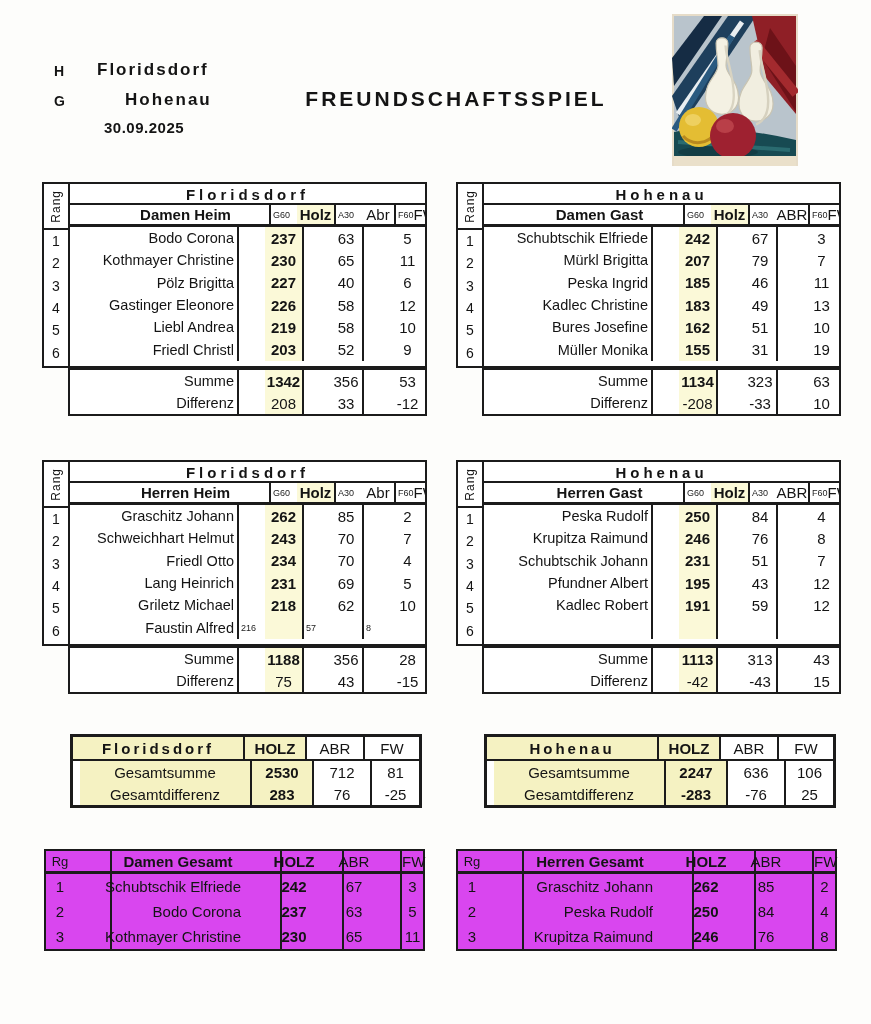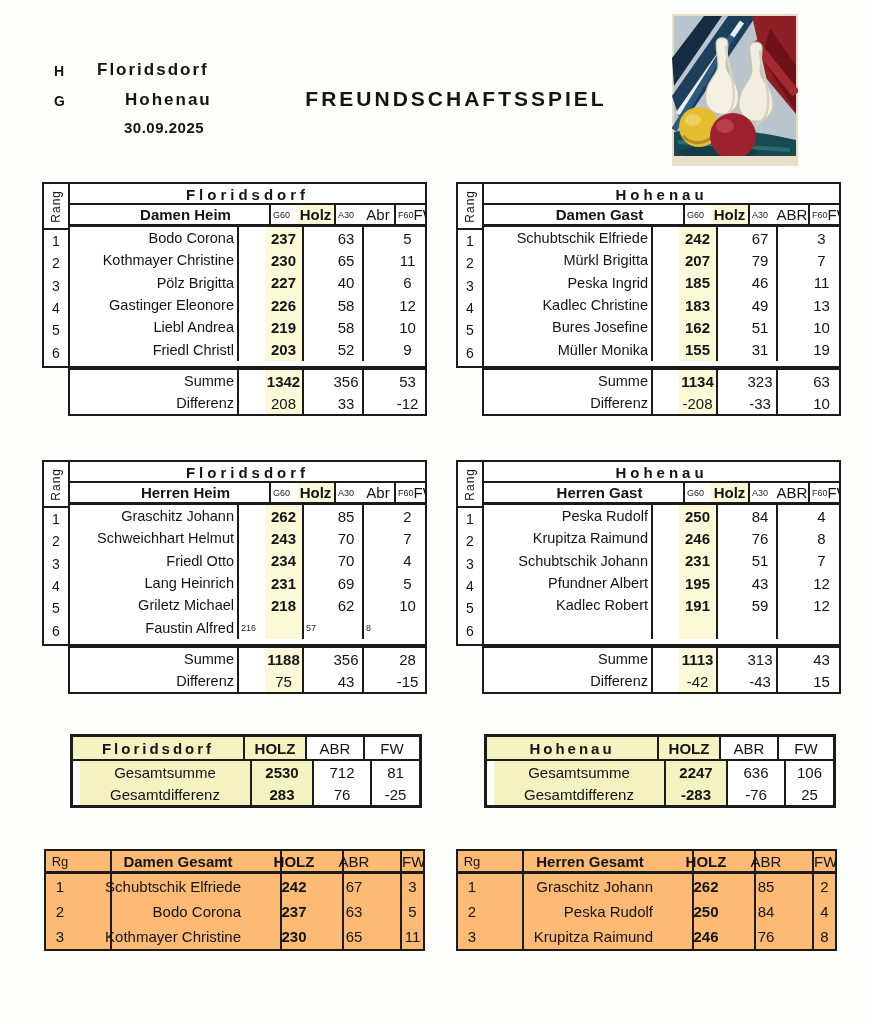--- a/index.html
+++ b/index.html
@@ -6,21 +6,21 @@
   :root { --holz-highlight:#fbf9d8; --summary-highlight:#f5f2c2; --table-line:#1b1b1b; }
   body { width:871px; height:1024px; font-family:"Liberation Sans","DejaVu Sans",sans-serif; background:#ffffff; }
   .page { position:relative; width:871px; height:1024px; background:#fdfdfb; color:#141414; overflow:hidden; }
 
   
   .hdr { position:absolute; font-weight:bold; white-space:nowrap; }
   .h-marker { left:54px; top:63px; font-size:14px; }
   .home-team { left:97px; top:60px; font-size:17px; letter-spacing:2px; }
   .g-marker { left:54px; top:93px; font-size:14px; }
   .guest-team { left:125px; top:90px; font-size:17px; letter-spacing:2px; }
-  .match-date { left:124px; top:119px; font-size:15px; letter-spacing:0.5px; }
+  .match-date { left:104px; top:119px; font-size:15px; letter-spacing:0.5px; }
   .page-title { left:296px; top:87px; width:320px; text-align:center; font-size:21px; letter-spacing:3px; }
 
   .painting { position:absolute; left:672px; top:14px; width:126px; height:152px; }
 
   
   .mtable { position:absolute; width:385px; height:234px; }
   .rang-box { position:absolute; left:0; top:0; width:28px; height:186px; border:2px solid var(--table-line); background:#fff; }
   .rang-label { height:46px; border-bottom:2px solid var(--table-line); display:flex; align-items:center; justify-content:center; }
   .rang-label span { writing-mode:vertical-rl; transform:rotate(180deg); font-size:12px; letter-spacing:1px; }
   .rang-nums { height:134px; display:grid; grid-template-rows:repeat(6,1fr); }
@@ -43,21 +43,21 @@
   
   .stable { position:absolute; width:352px; border:3px solid var(--table-line); background:#fff; }
   .s-head { height:24px; border-bottom:2px solid var(--table-line); display:grid; grid-template-columns:170px 62px 58px 1fr; }
   .s-body { display:grid; grid-template-columns:170px 62px 58px 1fr; grid-auto-rows:22px;margin-left:7px; }
   .s-cell { display:flex; align-items:center; justify-content:center; font-size:15px; }
   .s-vcell { border-left:2px solid var(--table-line); }
   .s-yellow { background:var(--summary-highlight); }
   .s-title { font-weight:bold; letter-spacing:3px; }
 
   
-  .rtable { position:absolute; width:381px; border:2.5px solid var(--table-line); background:#fdba74; }
+  .rtable { position:absolute; width:381px; border:2.5px solid var(--table-line); background:#d946ef; }
   .r-head { height:23px; border-bottom:3px solid var(--table-line); display:grid; grid-template-columns:28px 170px 62px 58px 1fr; }
   .r-body { display:grid; grid-template-columns:28px 170px 62px 58px 1fr; grid-auto-rows:25px; }
   .r-cell { display:flex; align-items:center; justify-content:center; font-size:15px; }
   .r-vcell { border-left:2px solid var(--table-line);margin-left:36px; }
   .r-name { justify-content:flex-end; padding-right:3px; white-space:nowrap; }
 </style>
 </head>
 <body>
 
 <div class="page">

